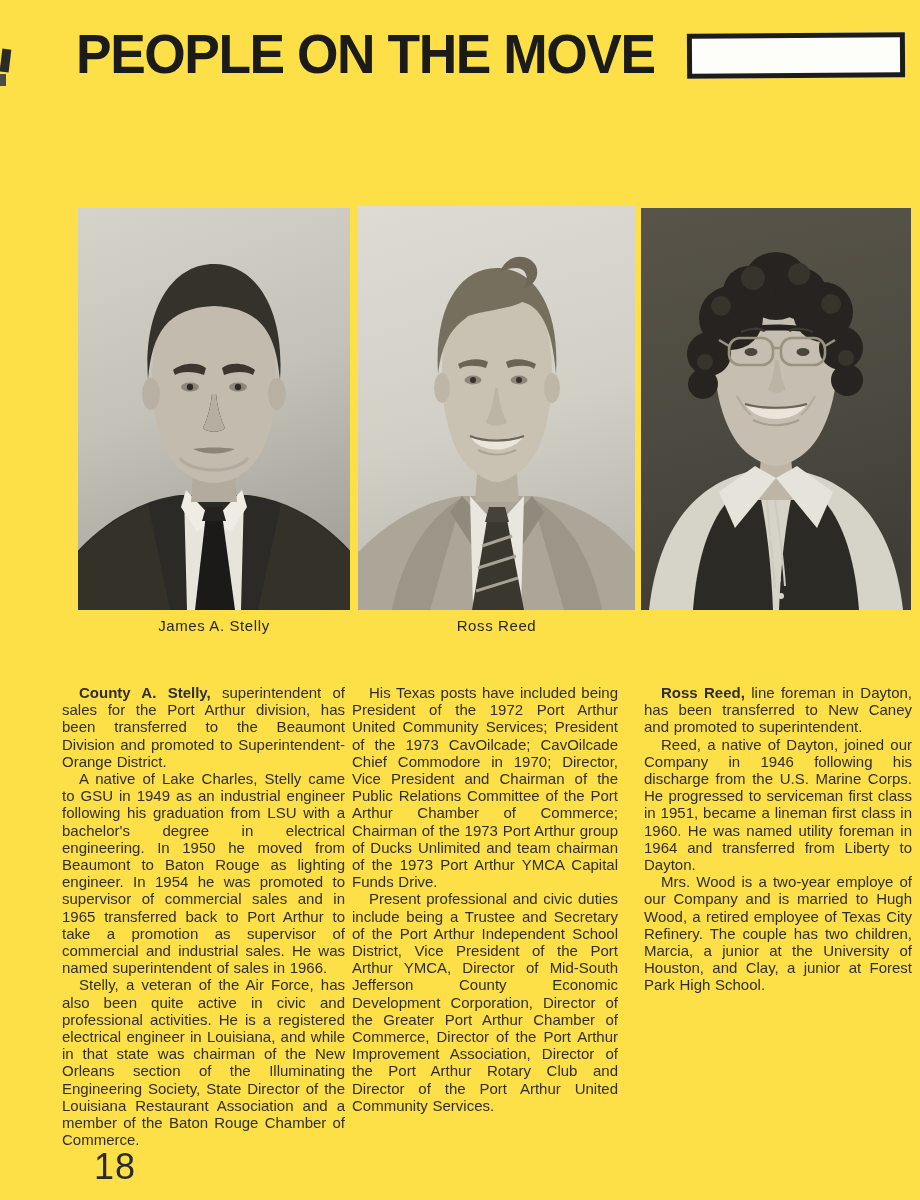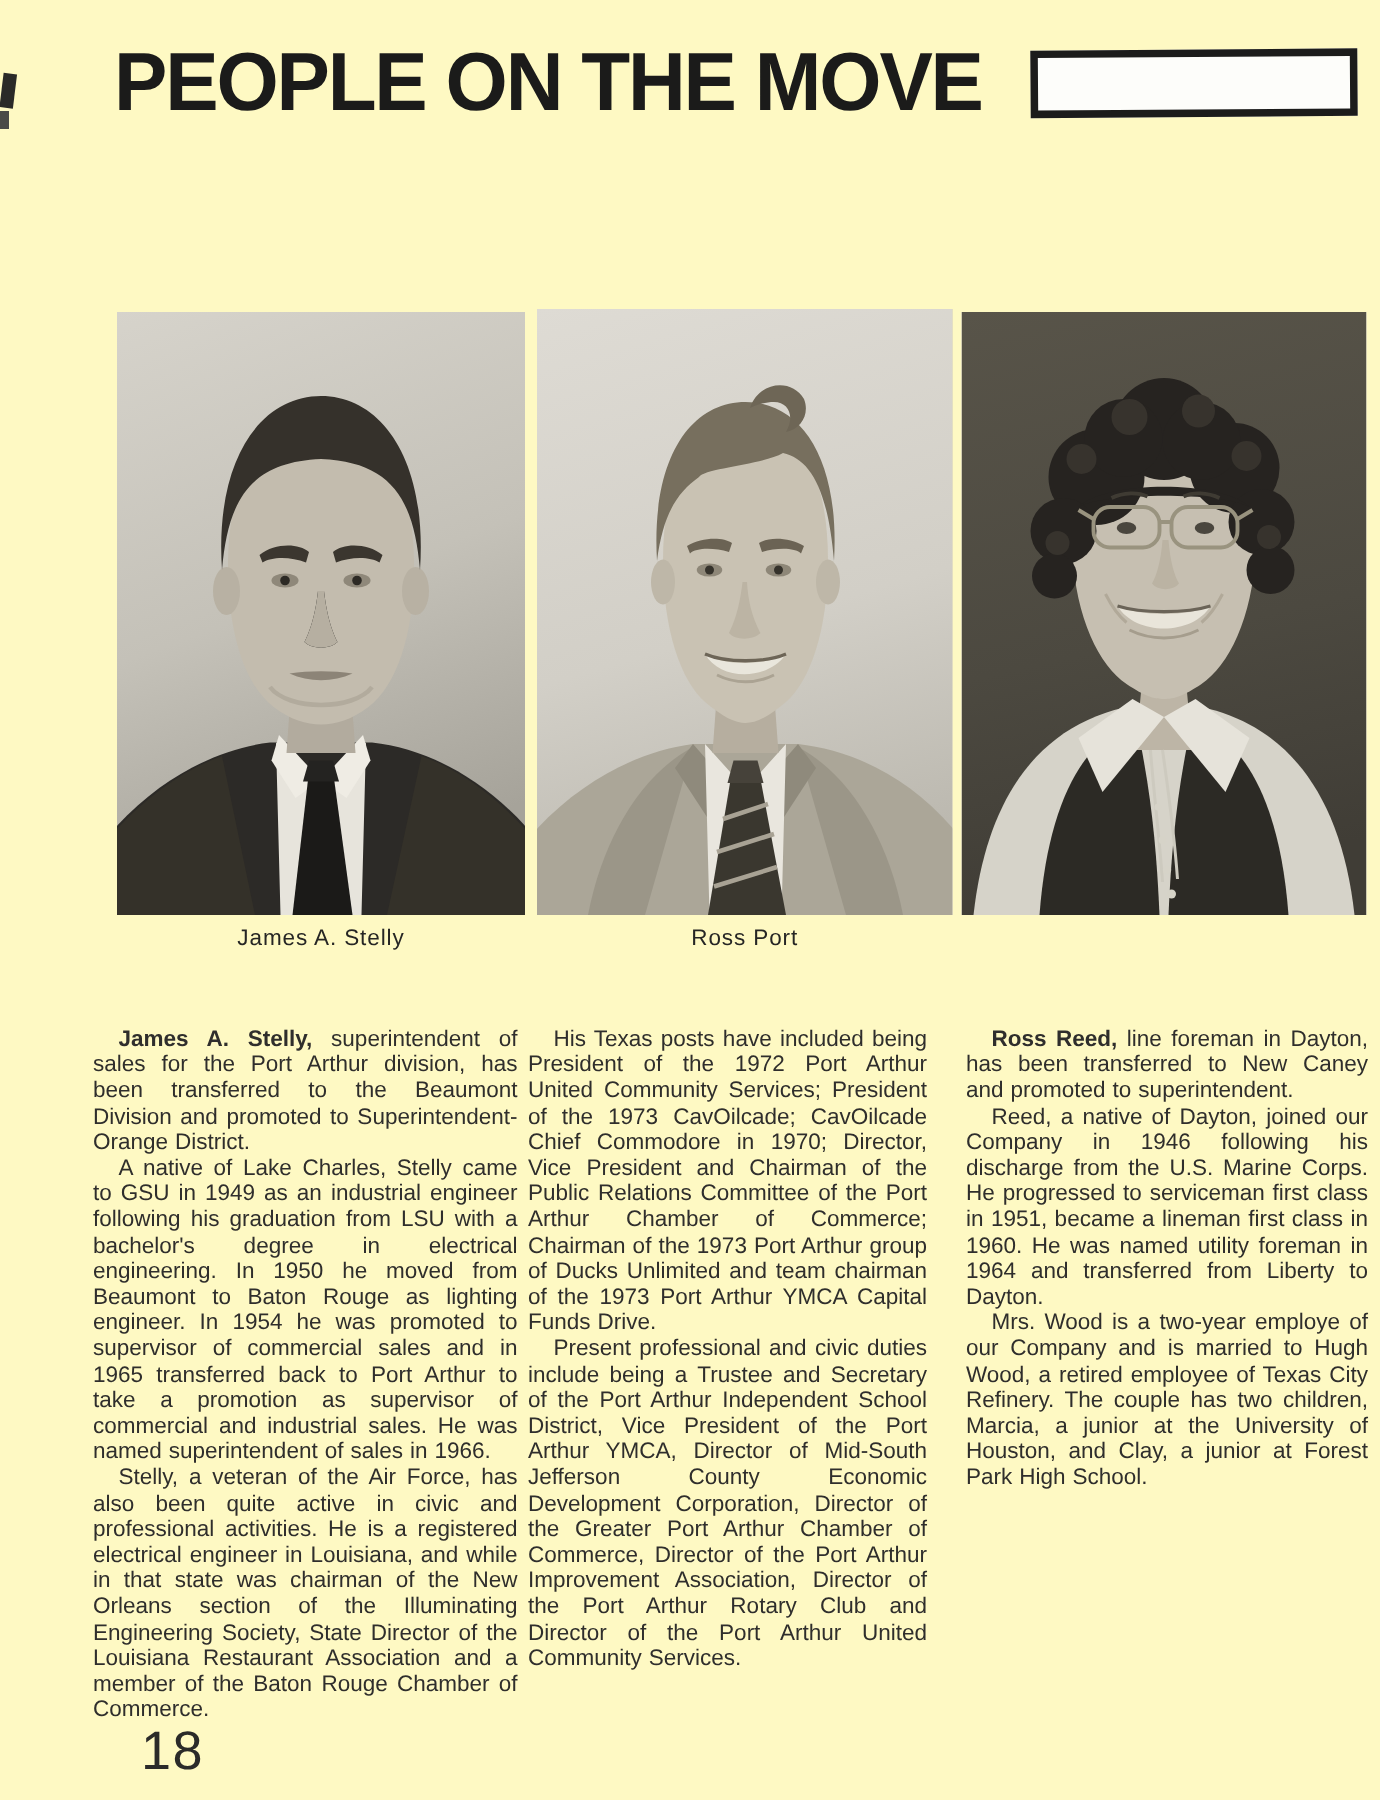--- a/index.html
+++ b/index.html
@@ -1,18 +1,18 @@
 <!DOCTYPE html>
 <html><head>
 <meta charset="utf-8">
 <style>
   html,body{margin:0;padding:0;background:#e9e9e7;}
   .page{
     position:relative;width:920px;height:1200px;margin:0 auto;
-    background:#fef9c3;overflow:hidden;
+    background:#fde047;overflow:hidden;
     font-family:"Liberation Sans", sans-serif;color:#2e2d2b;
   }
   
   .title{
     position:absolute;left:76px;top:26px;margin:0;
     font-size:55px;font-weight:700;letter-spacing:-1.5px;line-height:1.05;
     color:#1b1b1a;white-space:nowrap;transform:scaleX(0.97);transform-origin:left top;
   }
   .title-box{
     position:absolute;left:687px;top:33px;width:218px;height:45px;
@@ -189,24 +189,24 @@
       <path d="M100,124 C108,120 118,120 124,123 M148,123 C154,120 164,120 172,124" stroke="#3f3b33" stroke-width="2.5" fill="none"></path>
       <path d="M134,152 C133,166 130,176 127,181 C131,186 141,186 145,181 C142,176 139,166 138,152 Z" fill="#bbb3a3"></path>
       <path d="M104,196 C116,216 154,216 166,196 C152,203 118,203 104,196 Z" fill="#e9e5da"></path>
       <path d="M104,196 C120,201 150,201 166,196" stroke="#6b6458" stroke-width="2.2" fill="none"></path>
       <path d="M112,212 C126,219 144,219 158,212" stroke="#a59d8d" stroke-width="2" fill="none"></path>
       <path d="M96,188 C100,196 104,202 110,207 M174,188 C170,196 166,202 160,207" stroke="#b1a999" stroke-width="2" fill="none"></path>
     </svg>
   </figure>
 
   <figcaption class="caption cap1">James A. Stelly</figcaption>
-  <figcaption class="caption cap2">Ross Port</figcaption>
+  <figcaption class="caption cap2">Ross Reed</figcaption>
 
   <div class="col c1">
-    <p><b>James A. Stelly,</b><span> superintendent of sales for the Port Arthur division, has been transferred to the Beaumont Division and promoted to Superintendent-Orange District.</span></p>
+    <p><b>County A. Stelly,</b><span> superintendent of sales for the Port Arthur division, has been transferred to the Beaumont Division and promoted to Superintendent-Orange District.</span></p>
     <p><span>A native of Lake Charles, Stelly came to GSU in 1949 as an industrial engineer following his graduation from LSU with a bachelor's degree in electrical engineering. In 1950 he moved from Beaumont to Baton Rouge as lighting engineer. In 1954 he was promoted to supervisor of commercial sales and in 1965 transferred back to Port Arthur to take a promotion as supervisor of commercial and industrial sales. He was named superintendent of sales in 1966.</span></p>
     <p><span>Stelly, a veteran of the Air Force, has also been quite active in civic and professional activities. He is a registered electrical engineer in Louisiana, and while in that state was chairman of the New Orleans section of the Illuminating Engineering Society, State Director of the Louisiana Restaurant Association and a member of the Baton Rouge Chamber of Commerce.</span></p>
   </div>
 
   <div class="col c2">
     <p><span>His Texas posts have included being President of the 1972 Port Arthur United Community Services; President of the 1973 CavOilcade; CavOilcade Chief Commodore in 1970; Director, Vice President and Chairman of the Public Relations Committee of the Port Arthur Chamber of Commerce; Chairman of the 1973 Port Arthur group of Ducks Unlimited and team chairman of the 1973 Port Arthur YMCA Capital Funds Drive.</span></p>
     <p><span>Present professional and civic duties include being a Trustee and Secretary of the Port Arthur Independent School District, Vice President of the Port Arthur YMCA, Director of Mid-South Jefferson County Economic Development Corporation, Director of the Greater Port Arthur Chamber of Commerce, Director of the Port Arthur Improvement Association, Director of the Port Arthur Rotary Club and Director of the Port Arthur United Community Services.</span></p>
   </div>
 
   <div class="col c3">

